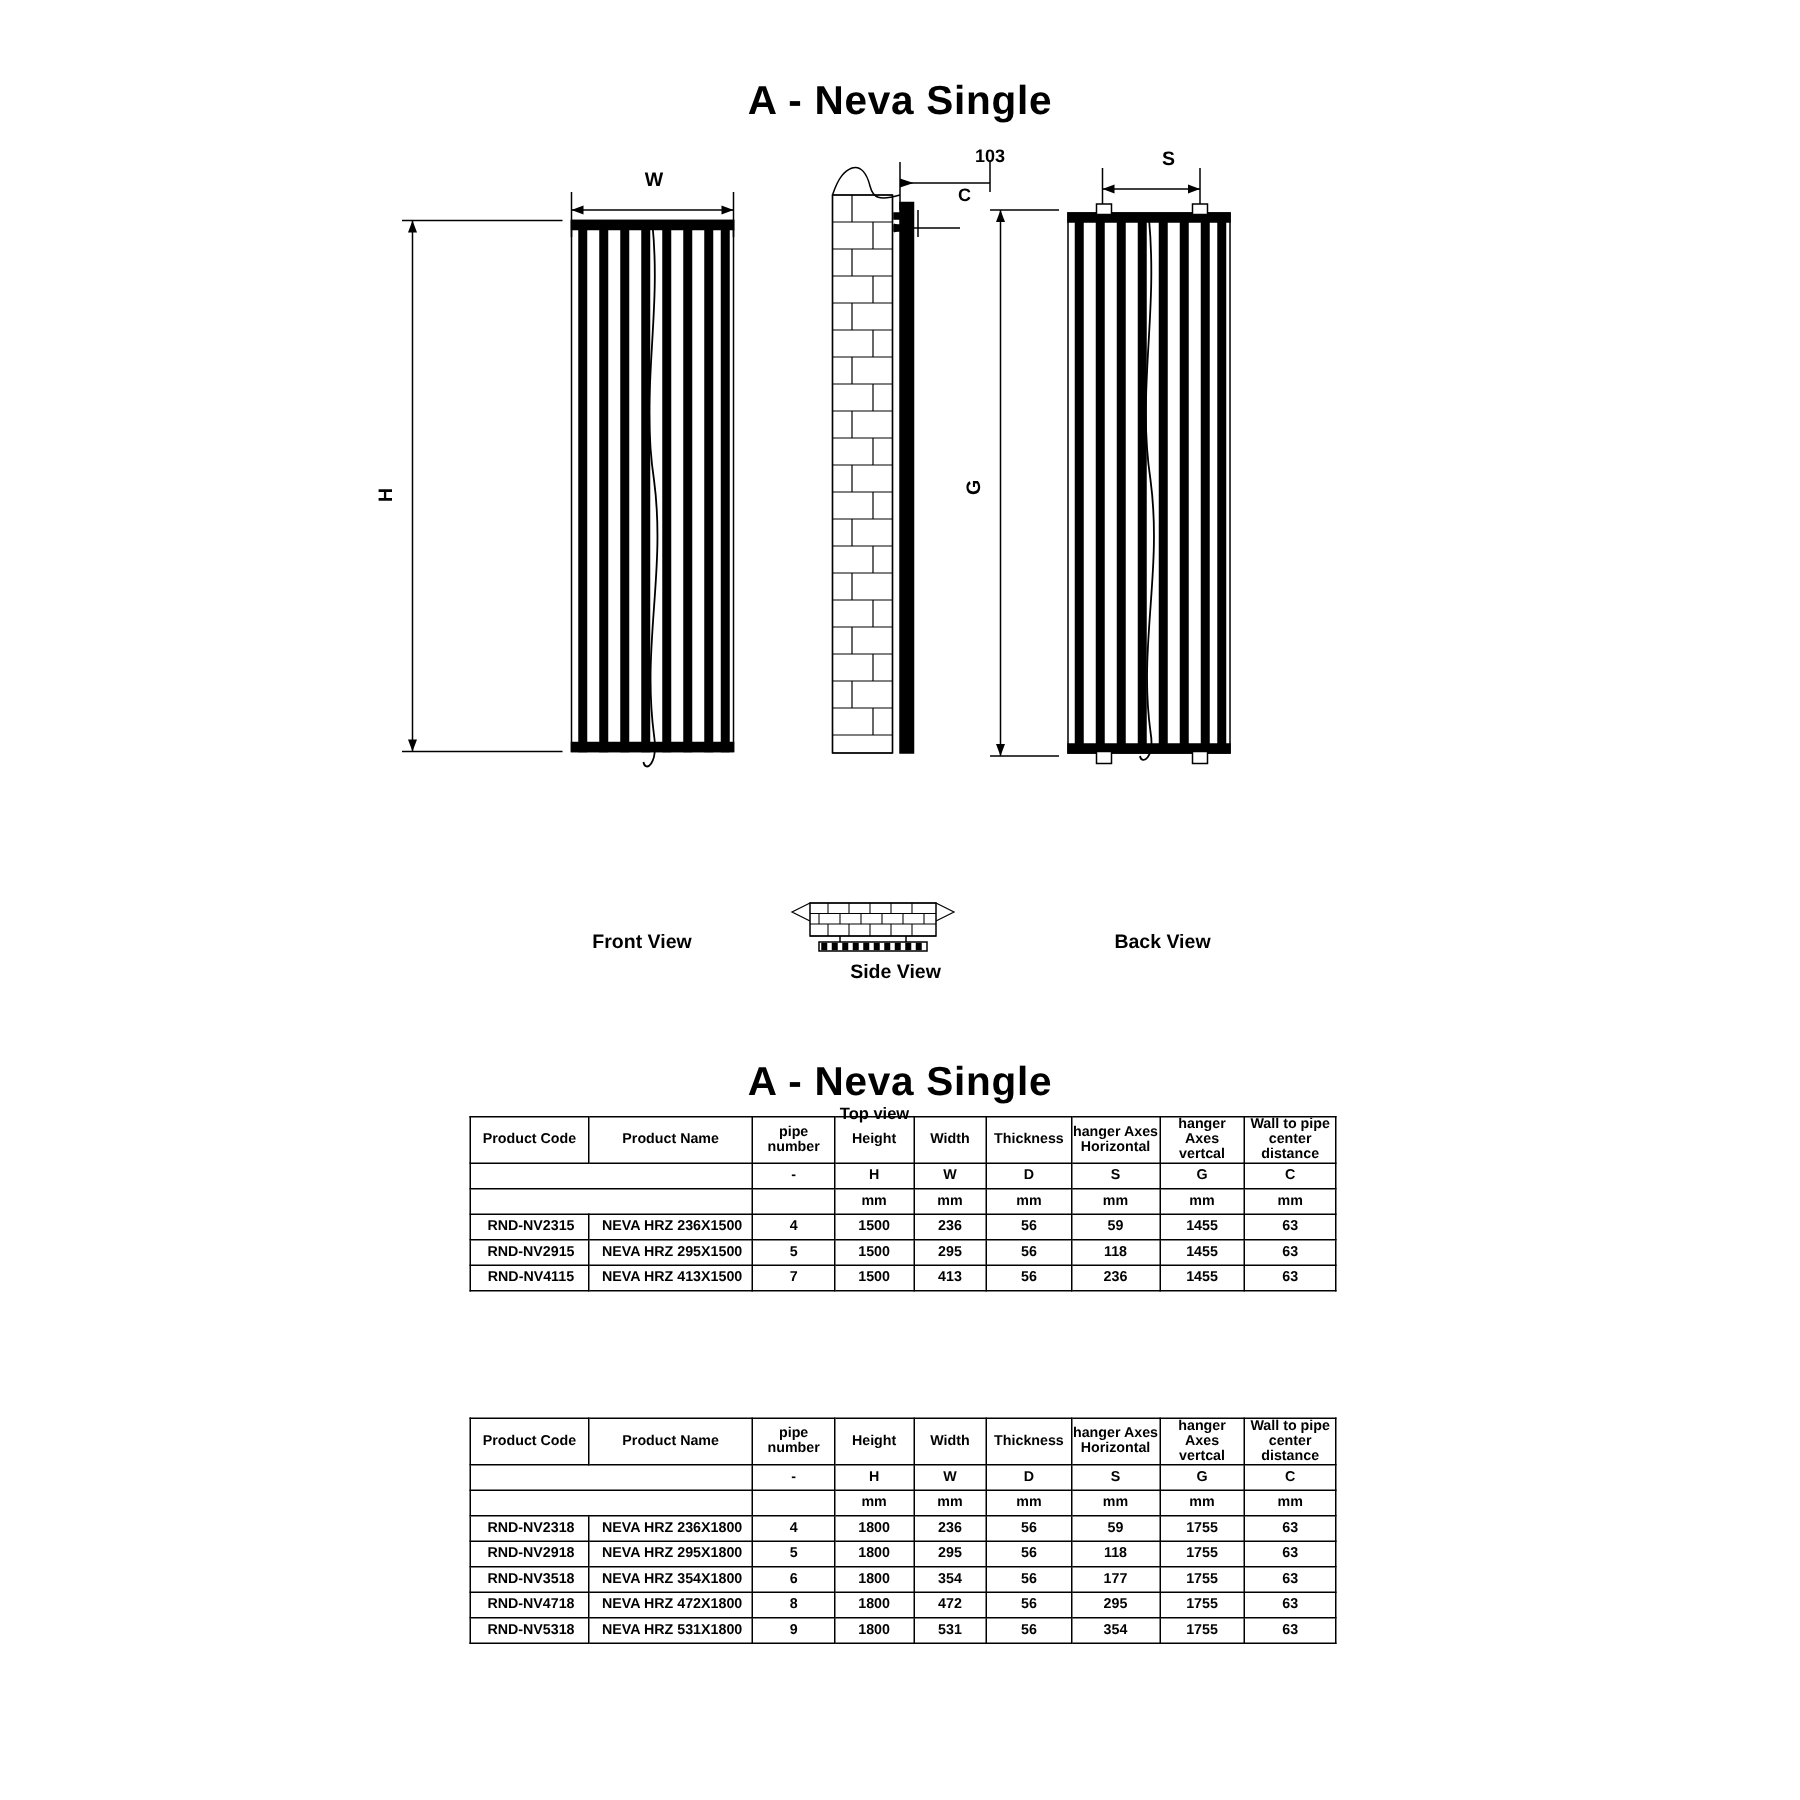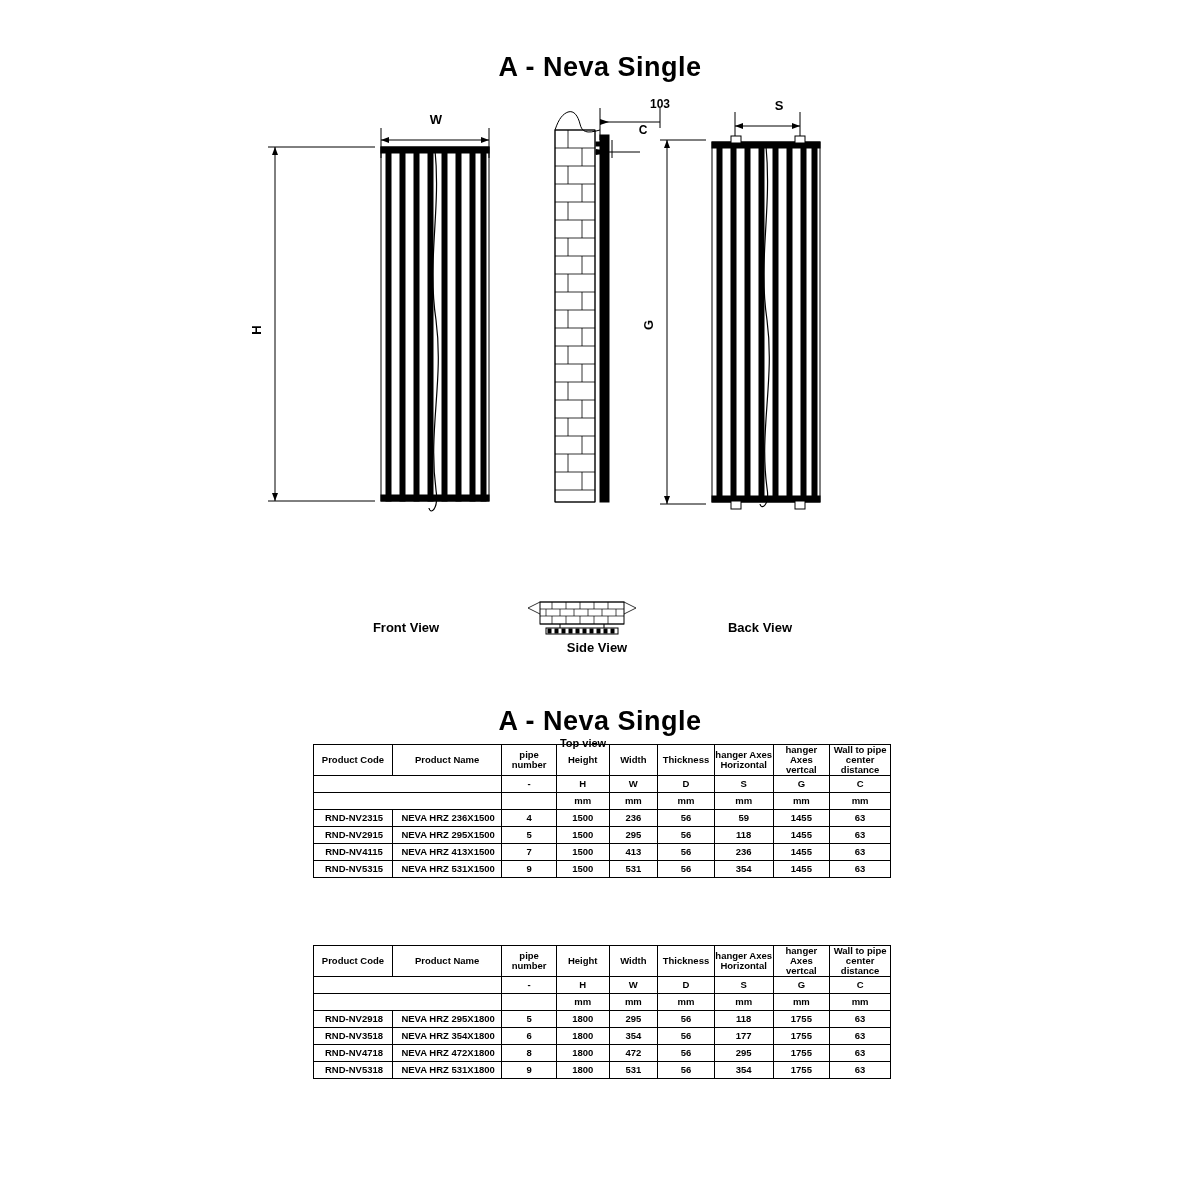--- a/index.html
+++ b/index.html
@@ -32,23 +32,23 @@
     left: 0; top: 90px;
     width: 1200px; height: 610px;
   }
   .view-label {
     position: absolute;
     font-size: 13px;
     font-weight: bold;
     text-align: center;
     width: 200px;
   }
-  #label-front { left: 306px; top: 530px; }
+  #label-front { left: 328px; top: 530px; }
   #label-side  { left: 497px; top: 550px; }
-  #label-back  { left: 660px; top: 530px; }
+  #label-back  { left: 675px; top: 530px; }
   #label-top   { left: 483px; top: 647px; font-size: 11px;}
 
   
   .tbl-wrap {
     position: absolute;
     left: 313px;
     width: 578px;
   }
   #tbl1-wrap { top: 744px; }
   #tbl2-wrap { top: 945px; }
@@ -366,31 +366,20 @@
           <td class="code">RND-NV4115</td>
           <td class="name">NEVA HRZ 413X1500</td>
           <td>7</td>
           <td>1500</td>
           <td>413</td>
           <td>56</td>
           <td>236</td>
           <td>1455</td>
           <td>63</td>
         </tr>
-      <tr>
-          <td class="code">RND-NV5315</td>
-          <td class="name">NEVA HRZ 531X1500</td>
-          <td>9</td>
-          <td>1500</td>
-          <td>531</td>
-          <td>56</td>
-          <td>354</td>
-          <td>1455</td>
-          <td>63</td>
-        </tr>
     </tbody>
   </table>
 </div>
 
 <div class="tbl-wrap" id="tbl2-wrap">
   <table class="spec">
     <colgroup>
       <col class="col-code">
         <col class="col-name">
         <col class="col-pipe">
@@ -428,20 +417,31 @@
         <td></td>
         <td>mm</td>
         <td>mm</td>
         <td>mm</td>
         <td>mm</td>
         <td>mm</td>
         <td>mm</td>
       </tr>
 
       <tr>
+          <td class="code">RND-NV2318</td>
+          <td class="name">NEVA HRZ 236X1800</td>
+          <td>4</td>
+          <td>1800</td>
+          <td>236</td>
+          <td>56</td>
+          <td>59</td>
+          <td>1755</td>
+          <td>63</td>
+        </tr>
+      <tr>
           <td class="code">RND-NV2918</td>
           <td class="name">NEVA HRZ 295X1800</td>
           <td>5</td>
           <td>1800</td>
           <td>295</td>
           <td>56</td>
           <td>118</td>
           <td>1755</td>
           <td>63</td>
         </tr>

